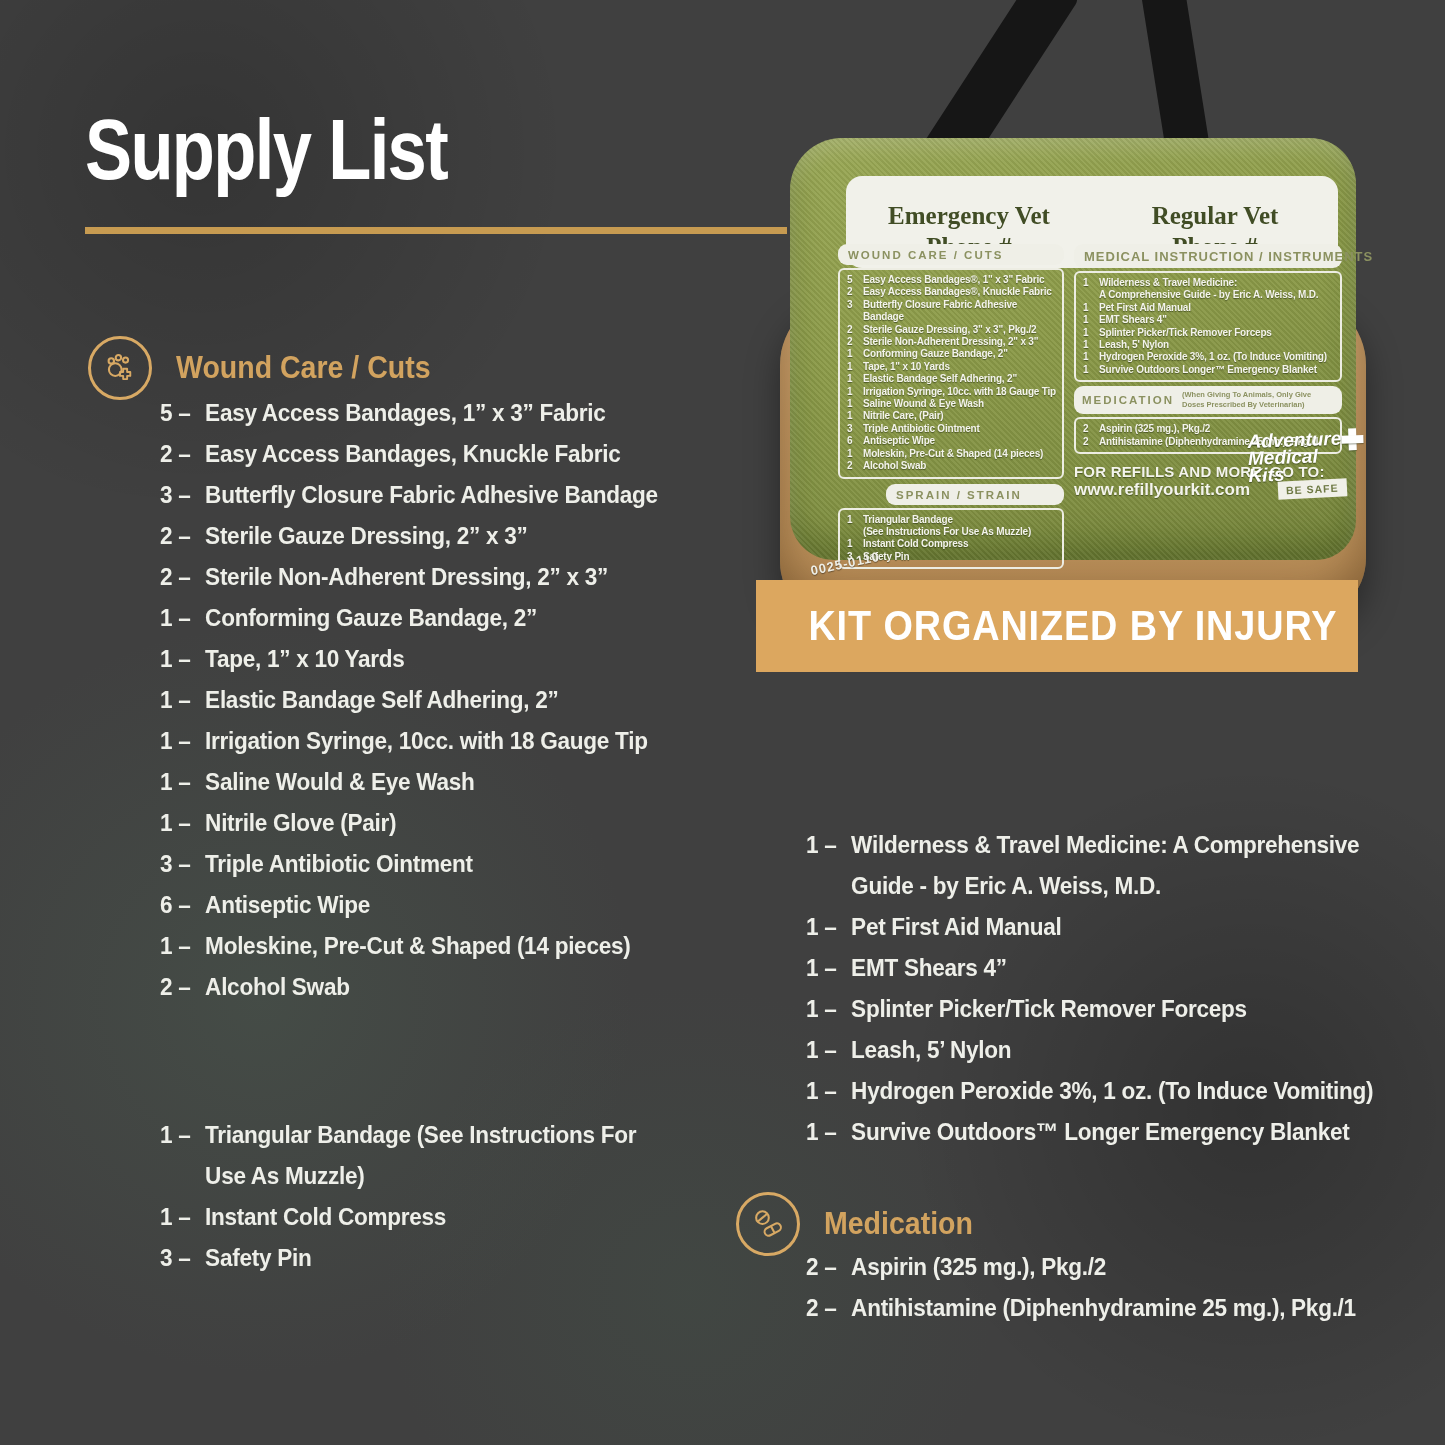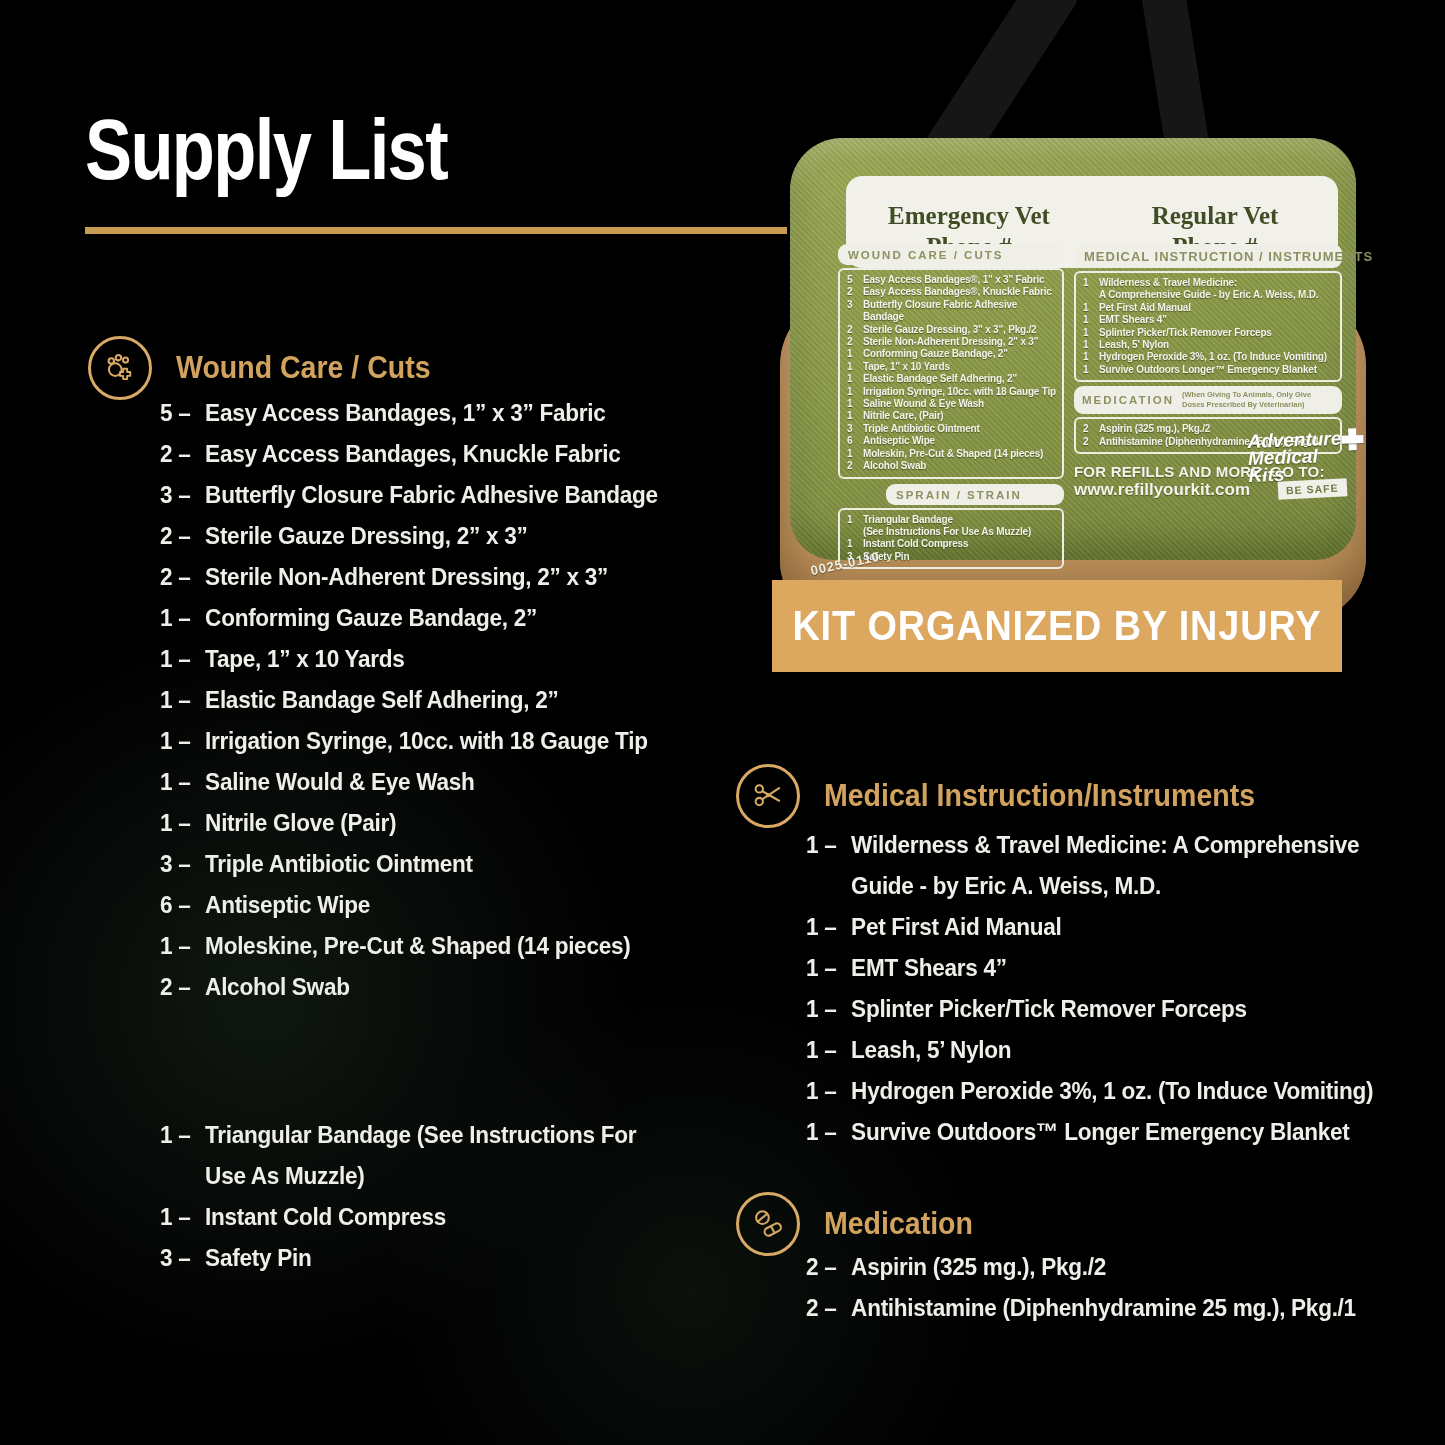--- a/index.html
+++ b/index.html
@@ -1,17 +1,17 @@
 <!DOCTYPE html>
 <html><head>
 <meta charset="utf-8">
 <style>
   html,body{margin:0;padding:0;background:#16281f;}
   .canvas{position:relative;width:1445px;height:1445px;overflow:hidden;
-          background:#000000;font-family:"Liberation Sans",sans-serif;}
+          background:#404040;font-family:"Liberation Sans",sans-serif;}
   
   .bg-blob{position:absolute;border-radius:50%;pointer-events:none;}
   .blob1{left:-120px;top:620px;width:760px;height:760px;
          background:radial-gradient(circle,rgba(90,130,100,.18),rgba(0,0,0,0) 70%);}
   .blob2{left:380px;top:980px;width:620px;height:620px;
          background:radial-gradient(circle,rgba(70,105,80,.16),rgba(0,0,0,0) 70%);}
   .blob3{left:900px;top:760px;width:700px;height:700px;
          background:radial-gradient(circle,rgba(0,0,0,.22),rgba(0,0,0,0) 70%);}
   .blob4{left:-200px;top:-200px;width:800px;height:700px;
          background:radial-gradient(circle,rgba(0,0,0,.18),rgba(0,0,0,0) 70%);}
@@ -80,22 +80,22 @@
   .brand-cross span{position:absolute;background:#fff;box-shadow:0 1px 1px rgba(30,40,10,.45);}
   .brand-cross .v{left:7px;top:0;width:8px;height:22px;}
   .brand-cross .h{left:0;top:7px;width:22px;height:8px;}
   .be-safe{position:absolute;left:492px;top:480px;background:#f0f0e8;color:#6f7a45;
            font-size:10.5px;font-weight:bold;padding:3px 8px;letter-spacing:1px;
            transform:rotate(-3deg);z-index:4;}
   .part-no{position:absolute;left:24px;top:556px;color:#efefe7;font-size:13px;font-weight:bold;
            transform:rotate(-12deg);letter-spacing:1px;z-index:4;
            text-shadow:0 1px 1px rgba(0,0,0,.4);}
 
-  .banner{position:absolute;left:772px;top:580px;width:570px;height:92px;background:#dca75f;
-          display:flex;align-items:center;justify-content:center;z-index:5;}
+  .banner{position:absolute;left:756px;top:580px;width:570px;height:92px;background:#dca75f;
+          display:flex;align-items:center;justify-content:center;z-index:5;padding-left:32px;}
   .banner-text{font-size:42px;font-weight:bold;color:#ffffff;letter-spacing:1px;
                transform:scaleX(.9);white-space:nowrap;}
 </style>
 </head>
 <body>
 
 <div class="canvas">
   <div class="bg-blob blob1"></div>
   <div class="bg-blob blob2"></div>
   <div class="bg-blob blob3"></div>
@@ -396,32 +396,20 @@
         <span class="qty">1 –</span>
         <span class="txt">Instant Cold Compress</span>
       </div>
 
       <div class="row">
         <span class="qty">3 –</span>
         <span class="txt">Safety Pin</span>
       </div>
     </div>
 
-  <div class="sec-head" style="left:736px;top:764px;">
-    <span class="icon-circle">
-      <svg width="38" height="38" viewBox="0 0 48 48" fill="none" stroke="#d8a964" stroke-width="2.6" stroke-linecap="round">
-        <circle cx="13" cy="15" r="4.6"></circle>
-          <circle cx="13" cy="31" r="4.6"></circle>
-        <path d="M17 18 L38 30"></path>
-          <path d="M17 28 L38 14"></path>
-        <circle cx="24" cy="23" r="1.2" fill="#d8a964"></circle>
-      </svg>
-    </span>
-    <span class="sec-title">Medical Instruction/Instruments</span>
-  </div>
   <div class="items" style="left:806px;top:824px;">
 
       <div class="row">
         <span class="qty">1 –</span>
         <span class="txt">Wilderness &amp; Travel Medicine: A Comprehensive
 Guide - by Eric A. Weiss, M.D.</span>
       </div>
 
       <div class="row">
         <span class="qty">1 –</span>

